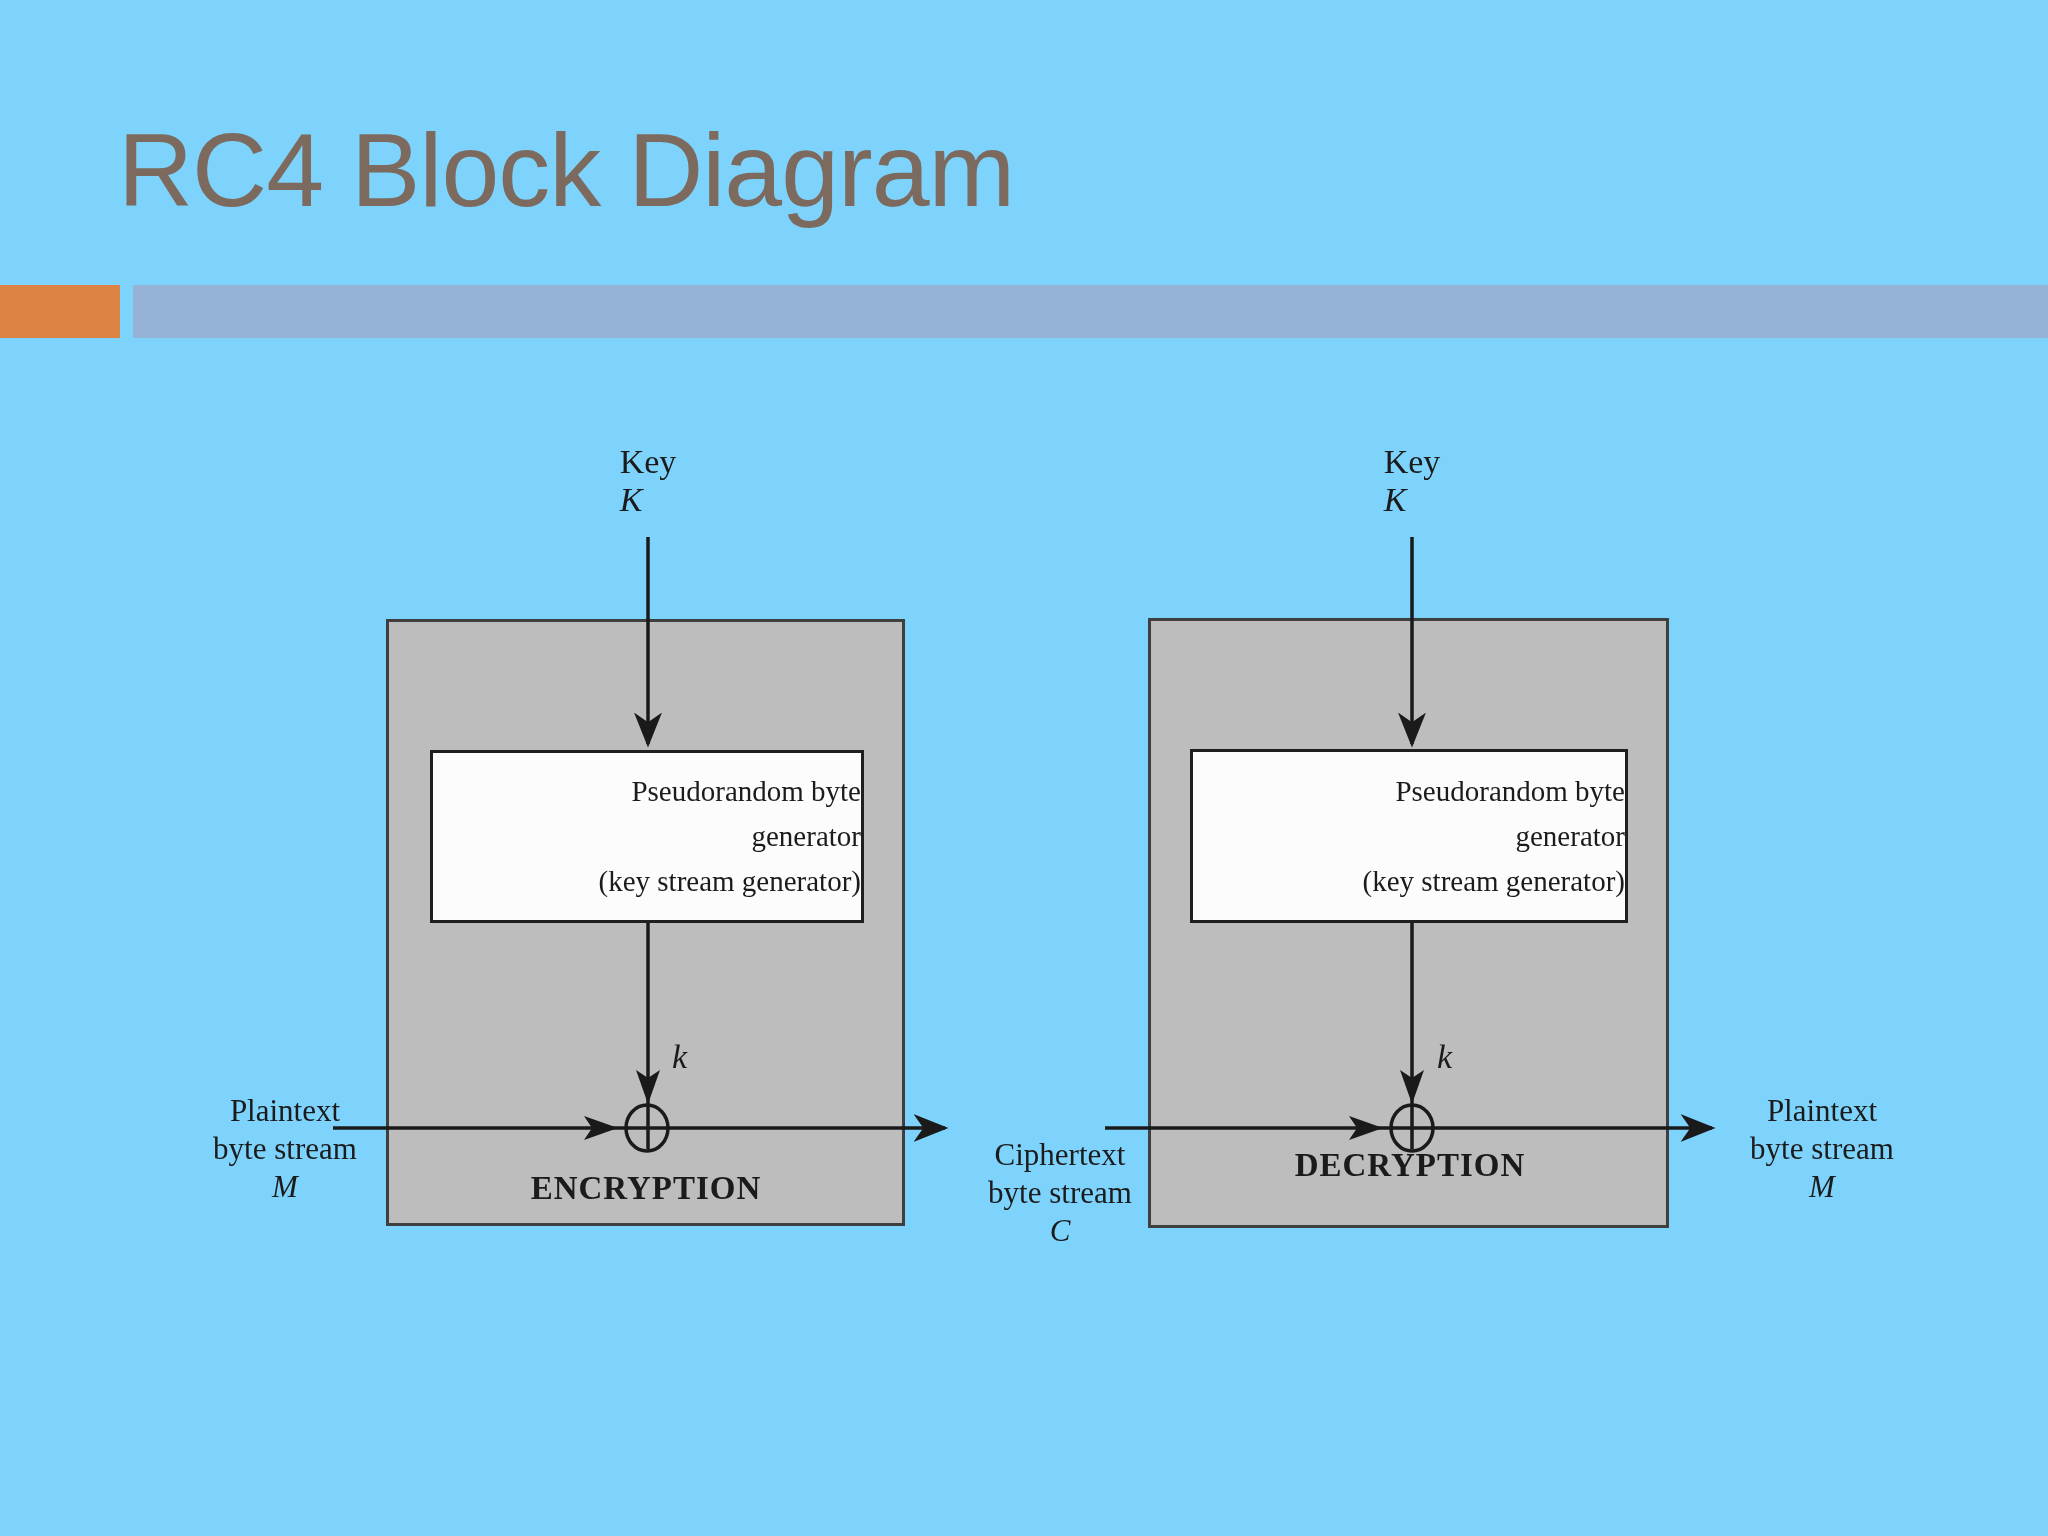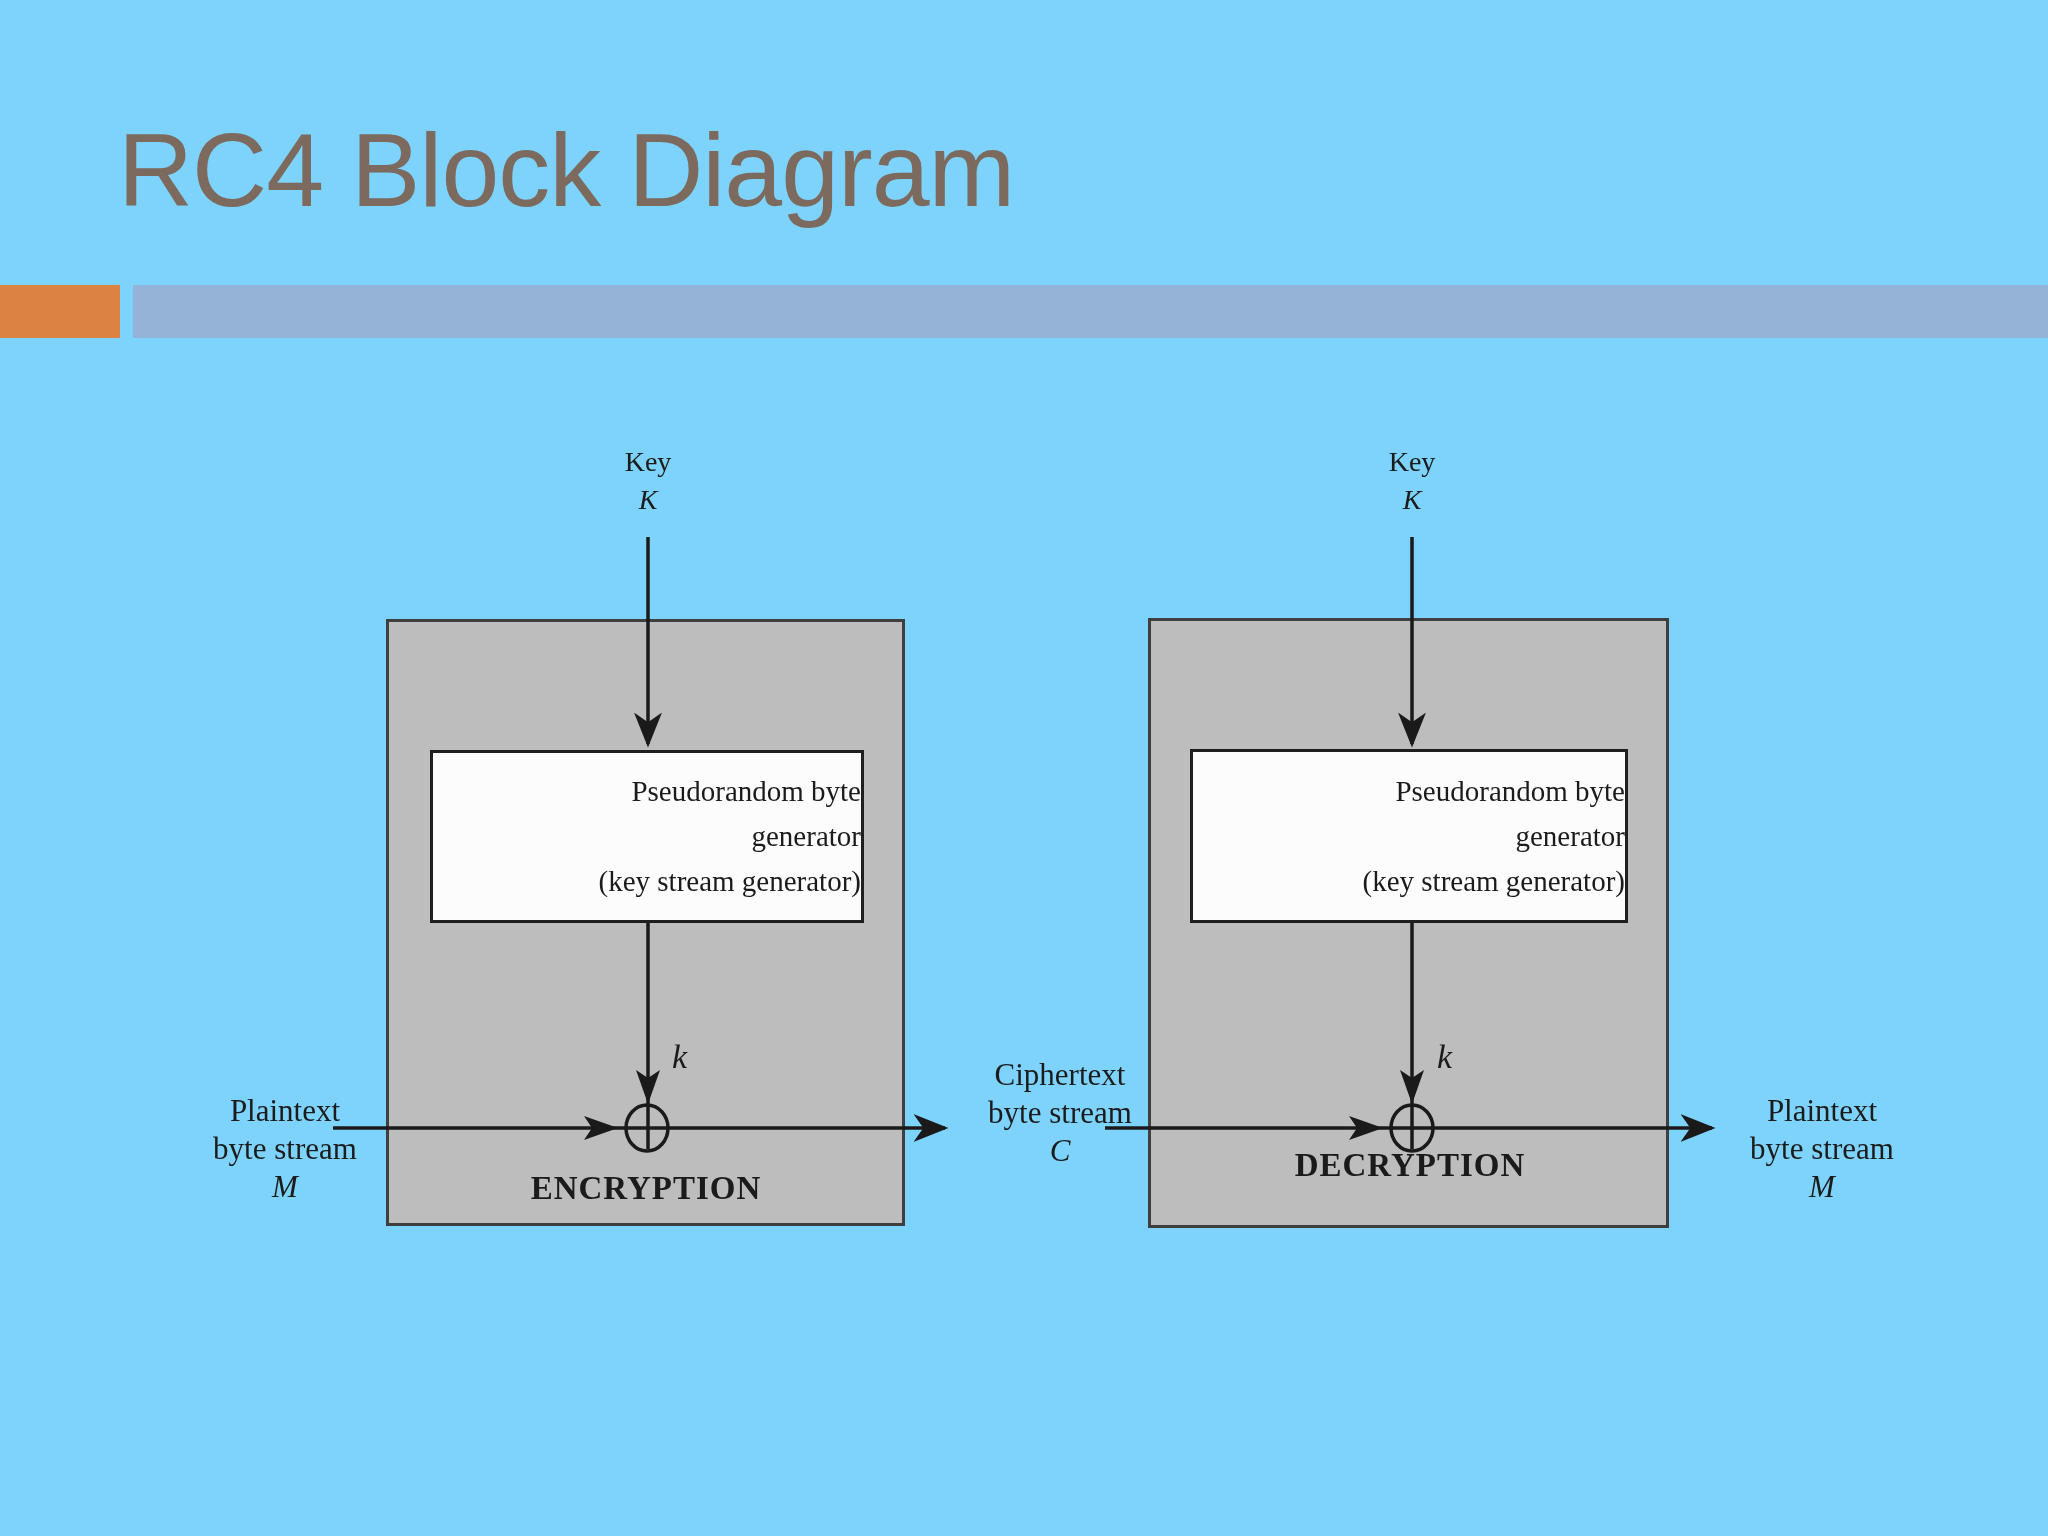--- a/index.html
+++ b/index.html
@@ -71,22 +71,21 @@
     position: absolute;
     left: 0; top: 0;
     z-index: 4;
     pointer-events: none;
   }
 
   
   .key-label {
     position: absolute;
     transform: translateX(-50%);
-    text-align: center;
-    font-size: 28px;
+    font-size: 34px;
     line-height: 38px;
     z-index: 5;
   }
   .sym { font-style: italic; }
 
   .k-label {
     position: absolute;
     font-style: italic;
     font-size: 34px;
     line-height: 34px;
@@ -178,21 +177,21 @@
 
   <div class="process-label" style="left:646px; top:1170px;">ENCRYPTION</div>
   <div class="process-label" style="left:1410px; top:1147px;">DECRYPTION</div>
 
   <div class="stream-label" style="left:257px; top:1092px;">
     <div>Plaintext</div>
     <div>byte stream</div>
     <div class="sym">M</div>
   </div>
 
-  <div class="stream-label" style="left:1032px; top:1056px;">
+  <div class="stream-label" style="left:1032px; top:1136px;">
     <div>Ciphertext</div>
     <div>byte stream</div>
     <div class="sym">C</div>
   </div>
 
   <div class="stream-label" style="left:1794px; top:1092px;">
     <div>Plaintext</div>
     <div>byte stream</div>
     <div class="sym">M</div>
   </div>

